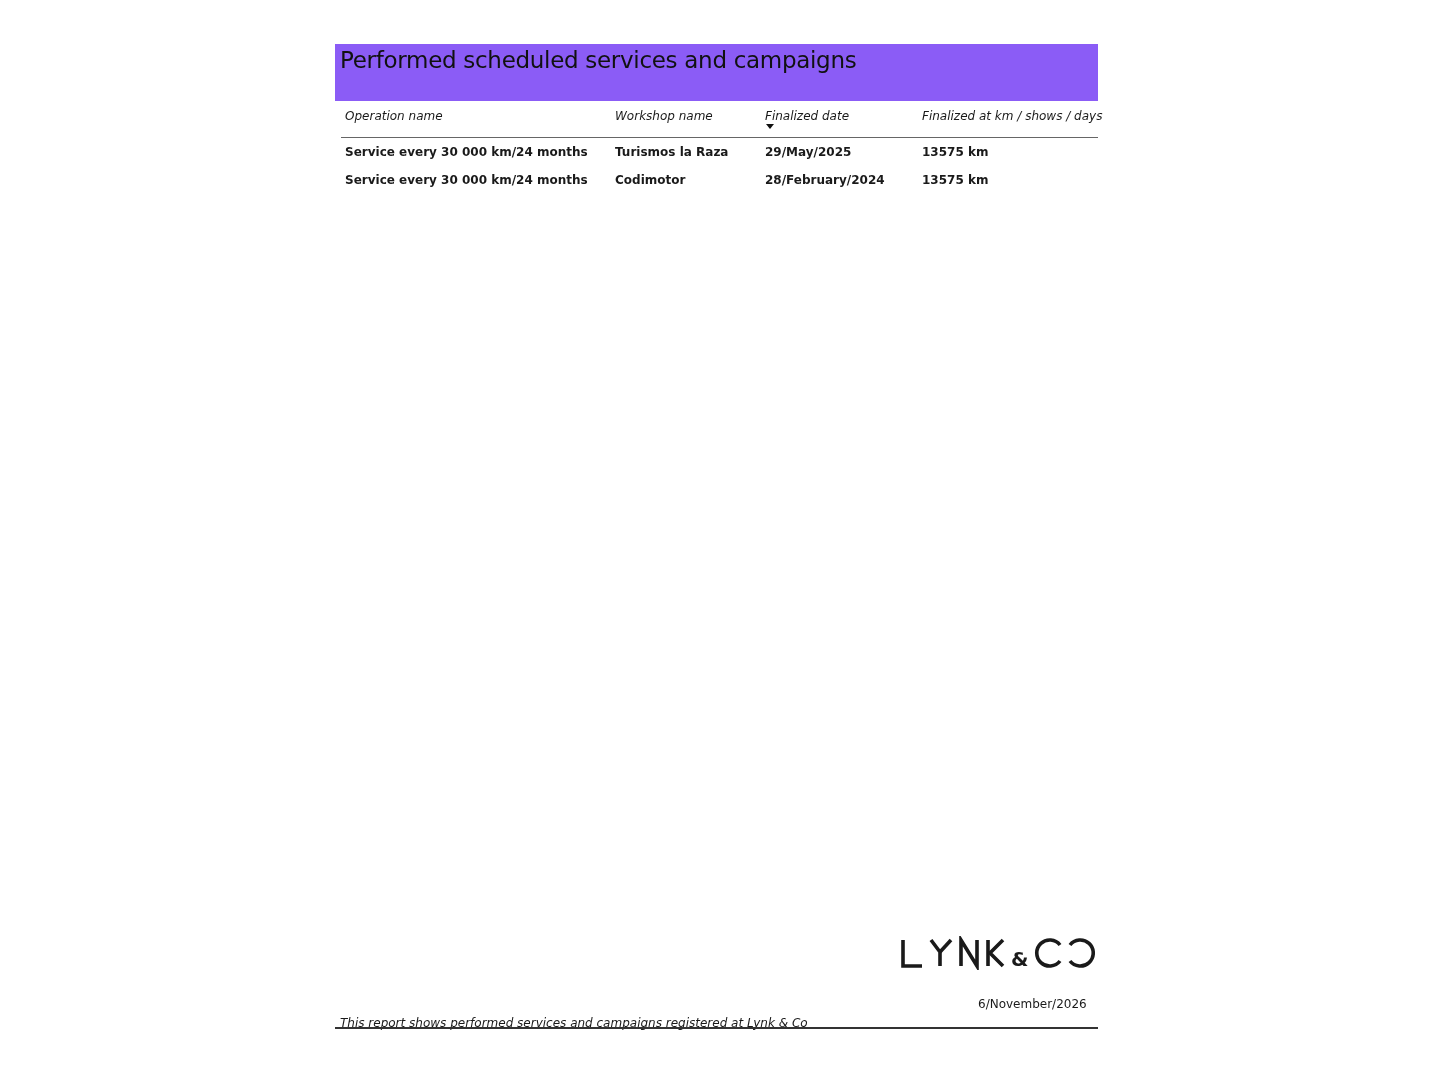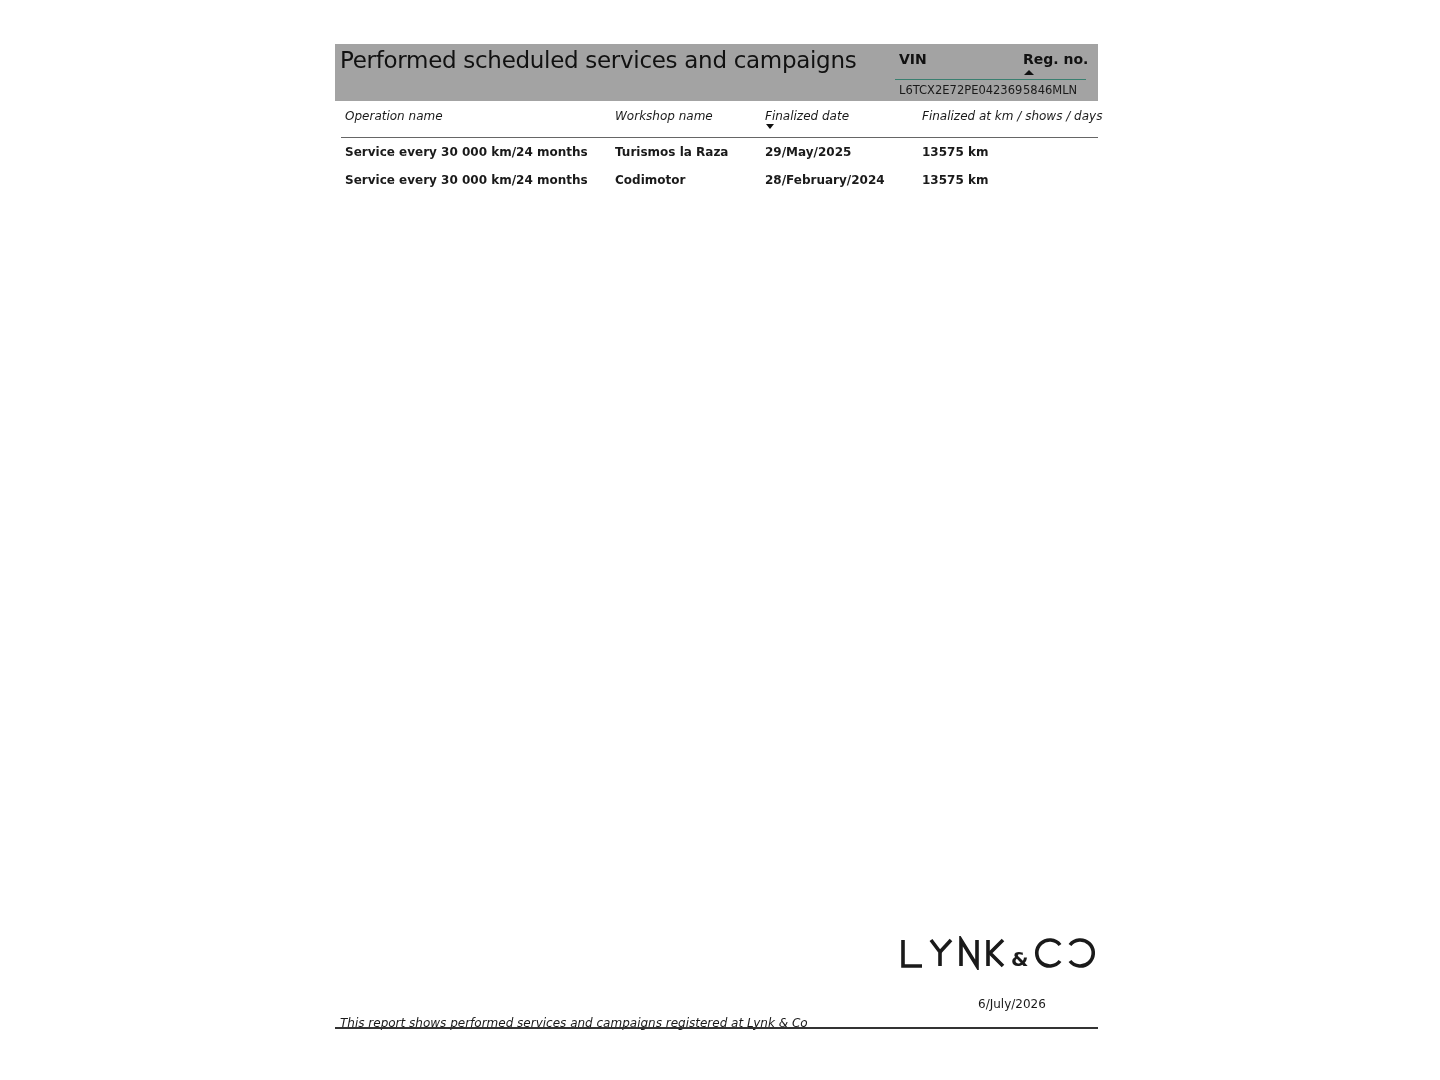--- a/index.html
+++ b/index.html
@@ -21,21 +21,21 @@
       top: 44px;
       width: 763px;
       height: 990px;
     }
     .header-band {
       position: absolute;
       left: 0;
       top: 0;
       width: 763px;
       height: 57px;
-      background: #a3a3a3;
+      background: #8b5cf6;
     }
     .report-title {
       position: absolute;
       left: 5px;
       top: 1px;
       font-size: 23px;
       line-height: 30px;
       color: #111;
       letter-spacing: -0.3px;
       white-space: nowrap;
@@ -168,28 +168,20 @@
     }
   </style>
 </head>
 <body>
 
 <div class="page">
 
   <div class="header-band">
     <div class="report-title">Performed scheduled services and campaigns</div>
 
-    <div class="vehicle-box">
-      <div class="vehicle-col-label vin-label">VIN</div>
-      <div class="vehicle-col-label reg-label">Reg. no.</div>
-      <div class="sort-asc"></div>
-      <div class="vehicle-divider"></div>
-      <div class="vehicle-val vin-val">L6TCX2E72PE042369</div>
-      <div class="vehicle-val reg-val">5846MLN</div>
-    </div>
   </div>
 
   <div class="table">
     <div class="thead">
       <div class="th col-op">Operation name</div>
       <div class="th col-ws">Workshop name</div>
       <div class="th col-date">Finalized date</div>
       <div class="sort-desc"></div>
       <div class="th col-km">Finalized at km / shows / days</div>
     </div>
@@ -224,15 +216,15 @@
       <polyline points="103,4 90,17 103,30"></polyline>
 
       <path d="M160,9 A13,13 0 1 0 160,25"></path>
 
       <path d="M170,9 A13,13 0 1 1 170,25"></path>
     </g>
     <text x="111" y="30" font-family="DejaVu Sans, sans-serif" font-size="20" font-weight="bold" fill="#1a1a1a">&amp;</text>
   </svg>
 
   <div class="footnote">This report shows performed services and campaigns registered at Lynk &amp; Co</div>
-  <div class="report-date">6/July/2026</div>
+  <div class="report-date">6/November/2026</div>
   <div class="footer-rule"></div>
 </div>
 
 </body></html>

